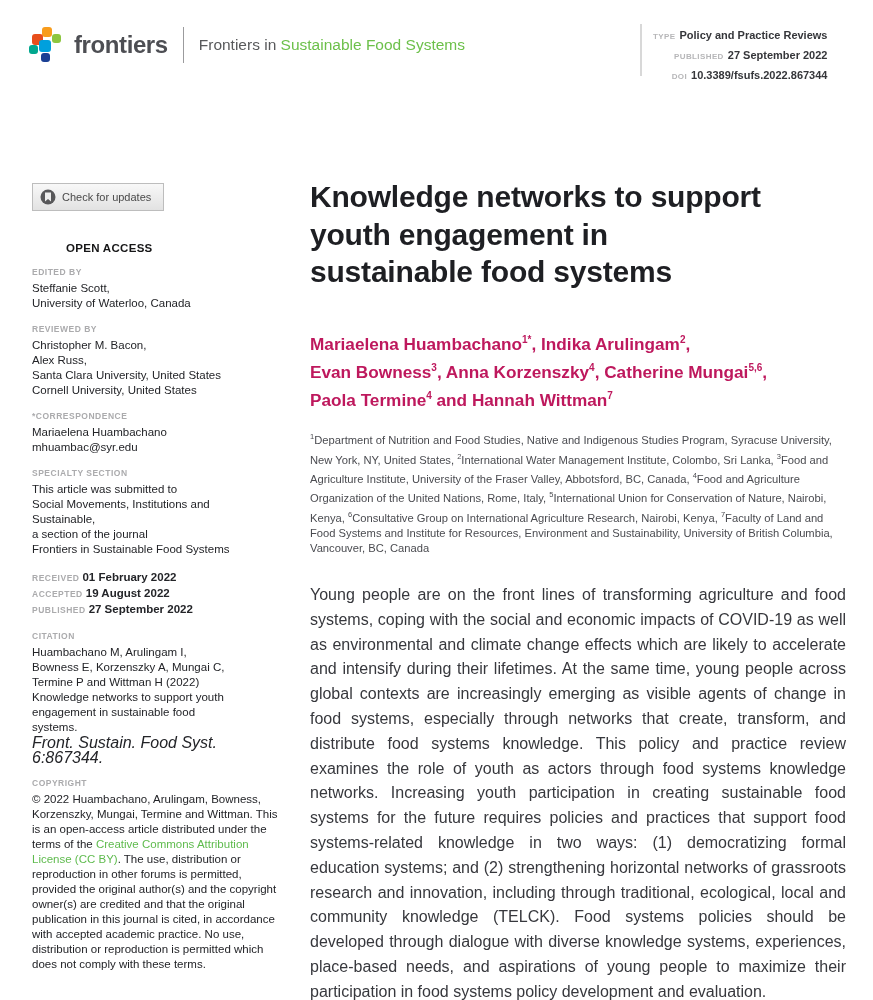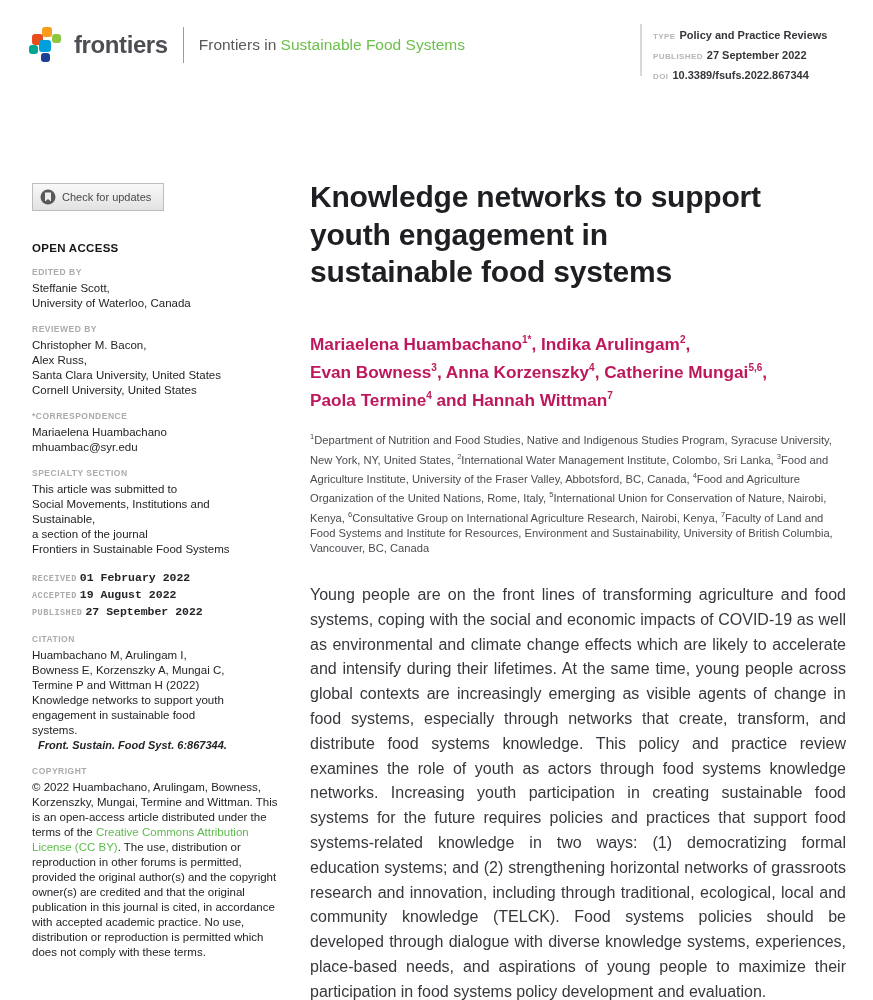--- a/index.html
+++ b/index.html
@@ -9,37 +9,37 @@
   
   .brand { position:absolute; left:28px; top:27px; display:flex; align-items:center; }
   .logo-icon { width:38px; height:36px; }
   .logo-text { font-size:24px; font-weight:700; color:#4d4e53; margin-left:8px; letter-spacing:-0.4px; }
   .brand-divider { width:1px; height:36px; background:#9b9b9d; margin:0 15px; }
   .journal-line { font-size:15.5px; color:#58595b; }
   .journal-name { color:#6cc04a; }
 
   .meta-divider { position:absolute; left:640px; top:24px; width:2px; height:52px; background:#d8d8d8; }
   .meta { position:absolute; left:653px; top:26px; }
-  .meta-row { margin-bottom:2px; line-height:15px; white-space:nowrap; }
+  .meta-row { margin-bottom:2px; line-height:15px; white-space:nowrap;text-align:right; }
   .meta-label { font-size:8px; color:#b6b6b8; font-weight:700; letter-spacing:0.4px; margin-right:4px; }
   .meta-value { font-size:11px; color:#35363a; font-weight:600; }
 
   
   .sidebar { position:absolute; left:32px; top:183px; width:256px; }
   .check-btn { display:inline-flex; align-items:center; gap:6px; padding:5px 12px 5px 7px;
     background:linear-gradient(#f8f8f8,#e2e2e2); border:1px solid #bdbdbd; border-radius:0;
     font-size:11px; color:#4a4a4a; cursor:pointer; }
-  .open-access { margin-top:31px; font-size:11.5px; font-weight:700; color:#161617; letter-spacing:0.3px; }
+  .open-access { margin-top:31px; font-size:11.5px; font-weight:700; color:#161617; letter-spacing:0.3px;margin-left:34px; }
   .side-section { margin-top:13px; }
   .side-label { font-size:8.5px; line-height:11px; color:#ababad; font-weight:700; letter-spacing:0.5px; margin-bottom:3px; }
   .side-line { font-size:11.5px; line-height:15px; color:#232428; font-weight:500; }
-  .date-row { font-size:11.5px; line-height:15px;font-family:Liberation Mono, monospace; }
+  .date-row { font-size:11.5px; line-height:15px; }
   .date-label { font-size:8.5px; color:#ababad; font-weight:700; letter-spacing:0.5px; margin-right:3px; }
   .date-value { color:#232428; font-weight:600; }
-  .citation-journal { font-size:11px; line-height:15px; color:#232428; font-weight:700; font-style:italic;margin-left:6px; }
+  .citation-journal { font-size:16px; line-height:15px; color:#232428; font-weight:400; font-style:italic; }
   .copyright-text { font-size:11.5px; line-height:15px; color:#232428; font-weight:500; }
   .cc-link { color:#5fbb4e; text-decoration:none; cursor:pointer; }
 
   
   .main { position:absolute; left:310px; top:178px; width:536px; }
   .title { font-size:30px; line-height:37.5px; font-weight:600; color:#1e1f23; letter-spacing:-0.2px; }
   .title span { display:block; }
   .authors { margin-top:37px; font-size:17.2px; line-height:23.5px; font-weight:600; color:#be185d; }
   .authors sup { font-size:10px; }
   .affiliations { margin-top:17px; font-size:11.2px; line-height:15.6px; color:#4a4b50; }

